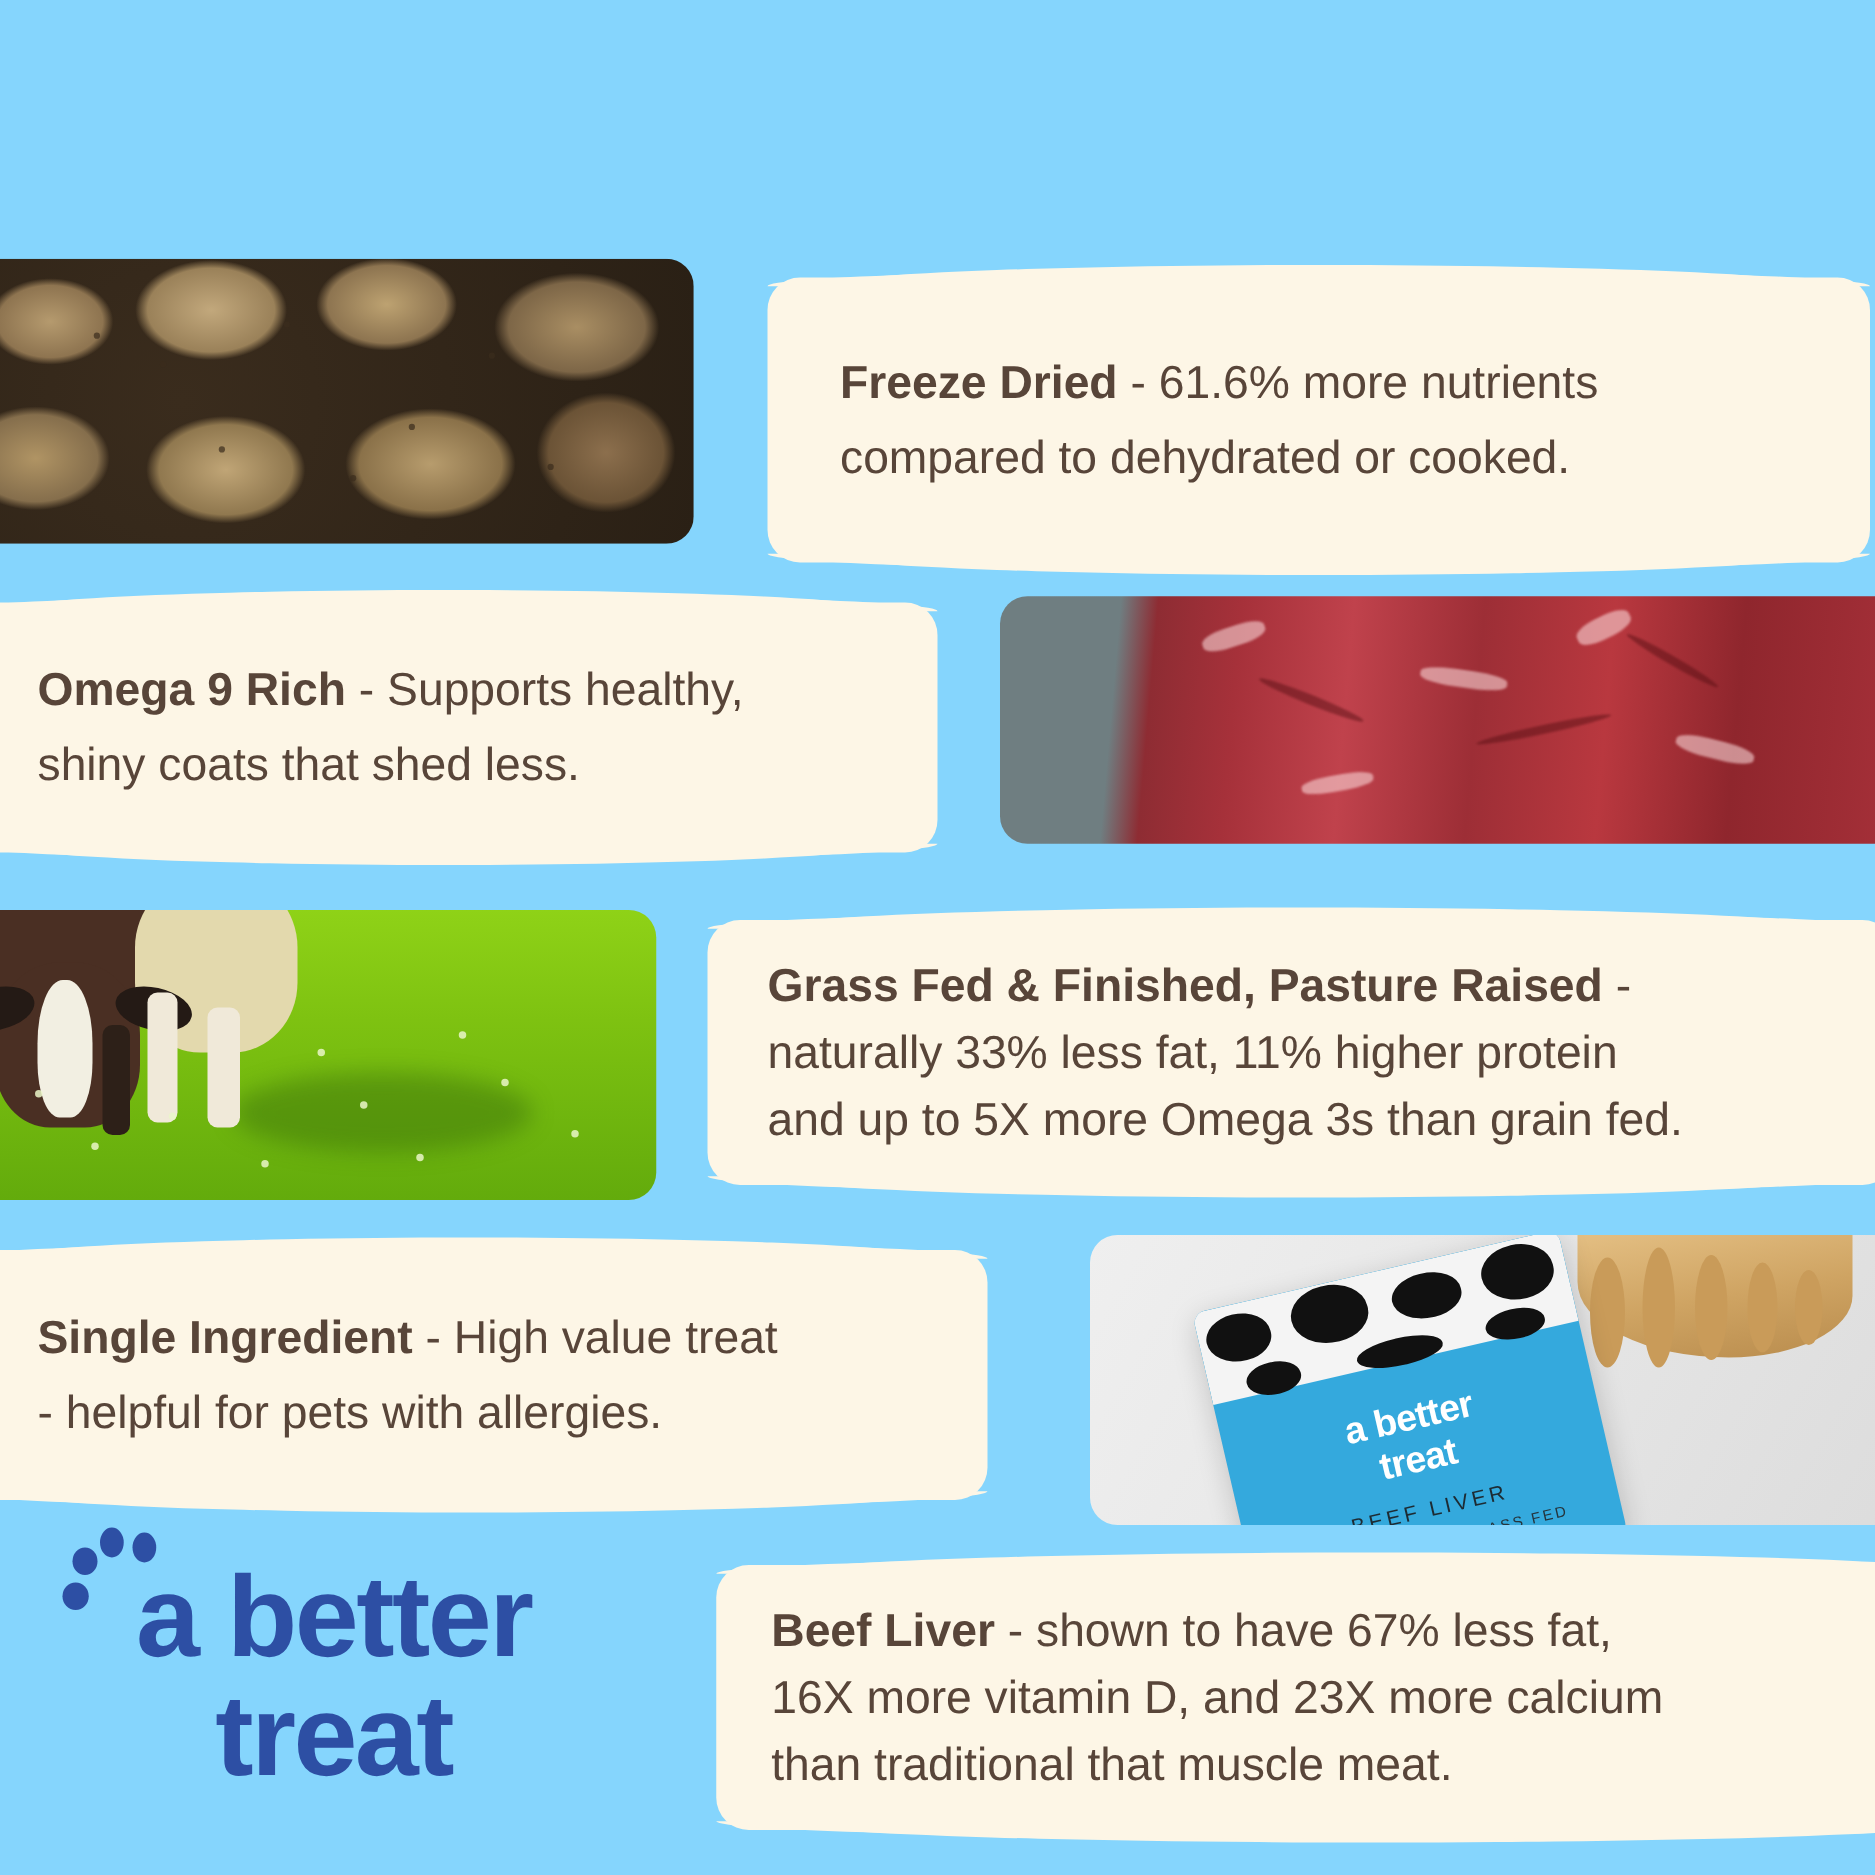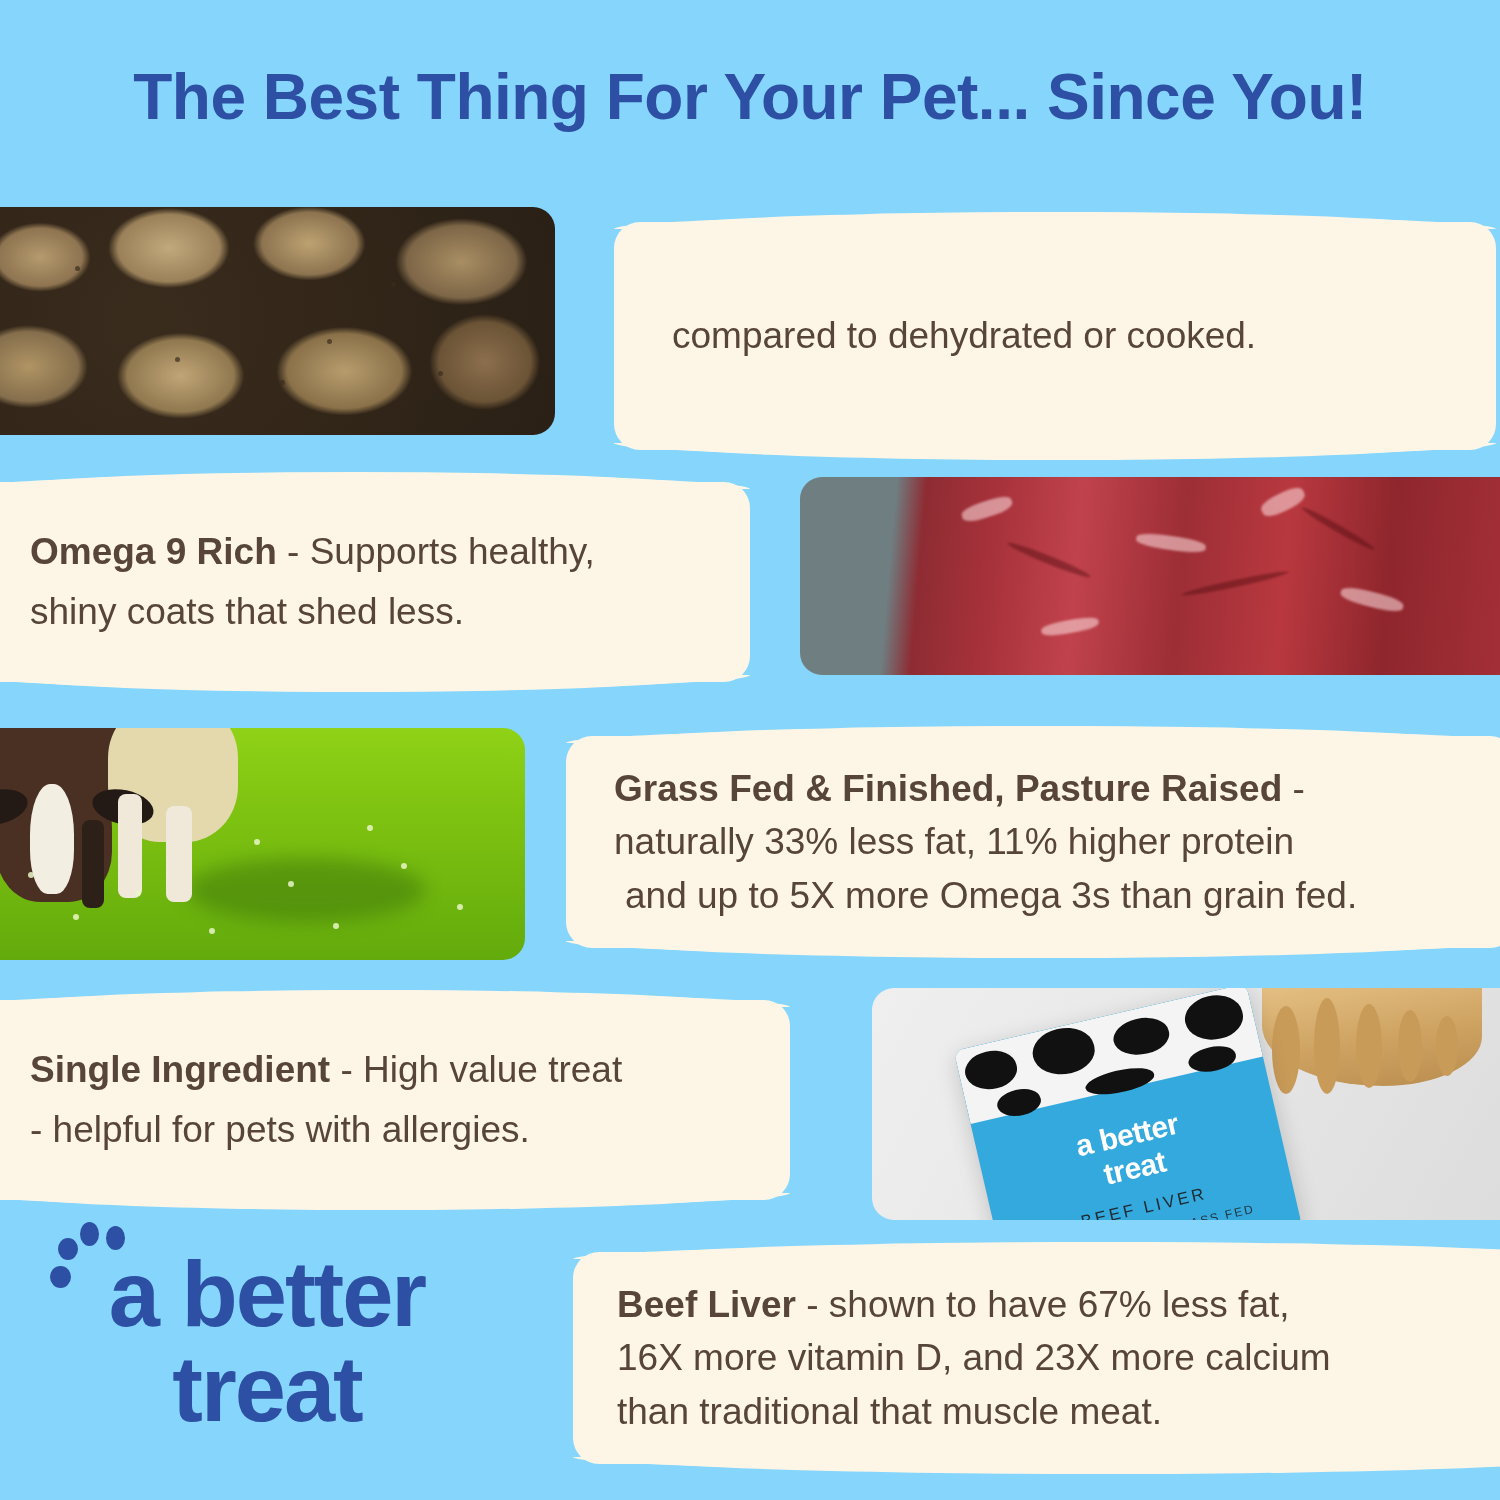--- a/index.html
+++ b/index.html
@@ -151,36 +151,38 @@
   .logo .row1{position:relative;font-size:92px;line-height:1;letter-spacing:-2px;white-space:nowrap;}
   .logo .row2{font-size:92px;line-height:1.08;letter-spacing:-2px;}
   .paw{position:absolute;left:-2px;top:-26px;width:74px;height:74px;}
   .paw i{position:absolute;background:#2d4fa4;border-radius:50%;}
 </style>
 </head>
 <body>
 
 <div class="stage">
 
-  <div class="headline">The Best Thing For Your Pet... Since You!</div>
 
   <div class="img treats" style="left:-30px;top:207px;width:585px;height:228px;border-radius:0 22px 22px 0;">
     <div class="spk" style="left:18%;top:26%;"></div>
     <div class="spk" style="left:27%;top:36%;"></div>
     <div class="spk" style="left:44%;top:22%;"></div>
     <div class="spk" style="left:61%;top:58%;"></div>
     <div class="spk" style="left:72%;top:33%;"></div>
     <div class="spk" style="left:35%;top:66%;"></div>
     <div class="spk" style="left:53%;top:76%;"></div>
     <div class="spk" style="left:80%;top:72%;"></div>
   </div>
 
   <div class="card" style="left:614px;top:222px;width:882px;height:228px;padding:0 58px;">
     <span class="wave-t"></span>
     <span class="wave-b"></span>
+    <div class="line">
+      <b>Freeze Dried</b><span> - 61.6% more nutrients</span>
+    </div>
     <div class="line">
       <span>compared to dehydrated or cooked.</span>
     </div>
   </div>
 
   <div class="card" style="left:-40px;top:482px;width:790px;height:200px;padding:0 70px;border-radius:0 26px 26px 0;">
     <span class="wave-t"></span>
     <span class="wave-b"></span>
     <div class="line">
       <b>Omega 9 Rich</b><span> - Supports healthy,</span>
@@ -226,21 +228,21 @@
 
   <div class="card" style="left:566px;top:736px;width:950px;height:212px;padding:0 48px;">
     <span class="wave-t"></span>
     <span class="wave-b"></span>
     <div class="line" style="line-height:1.45;">
       <b>Grass Fed &amp; Finished, Pasture Raised</b><span> -</span>
     </div>
     <div class="line" style="line-height:1.45;">
       <span>naturally 33% less fat, 11% higher protein</span>
     </div>
-    <div class="line" style="line-height:1.45;margin-left:11px;">
+    <div class="line" style="line-height:1.45;">
       <span>and up to 5X more Omega 3s than grain fed.</span>
     </div>
   </div>
 
   <div class="card" style="left:-40px;top:1000px;width:830px;height:200px;padding:0 70px;border-radius:0 26px 26px 0;">
     <span class="wave-t"></span>
     <span class="wave-b"></span>
     <div class="line">
       <b>Single Ingredient</b><span> - High value treat</span>
     </div>

